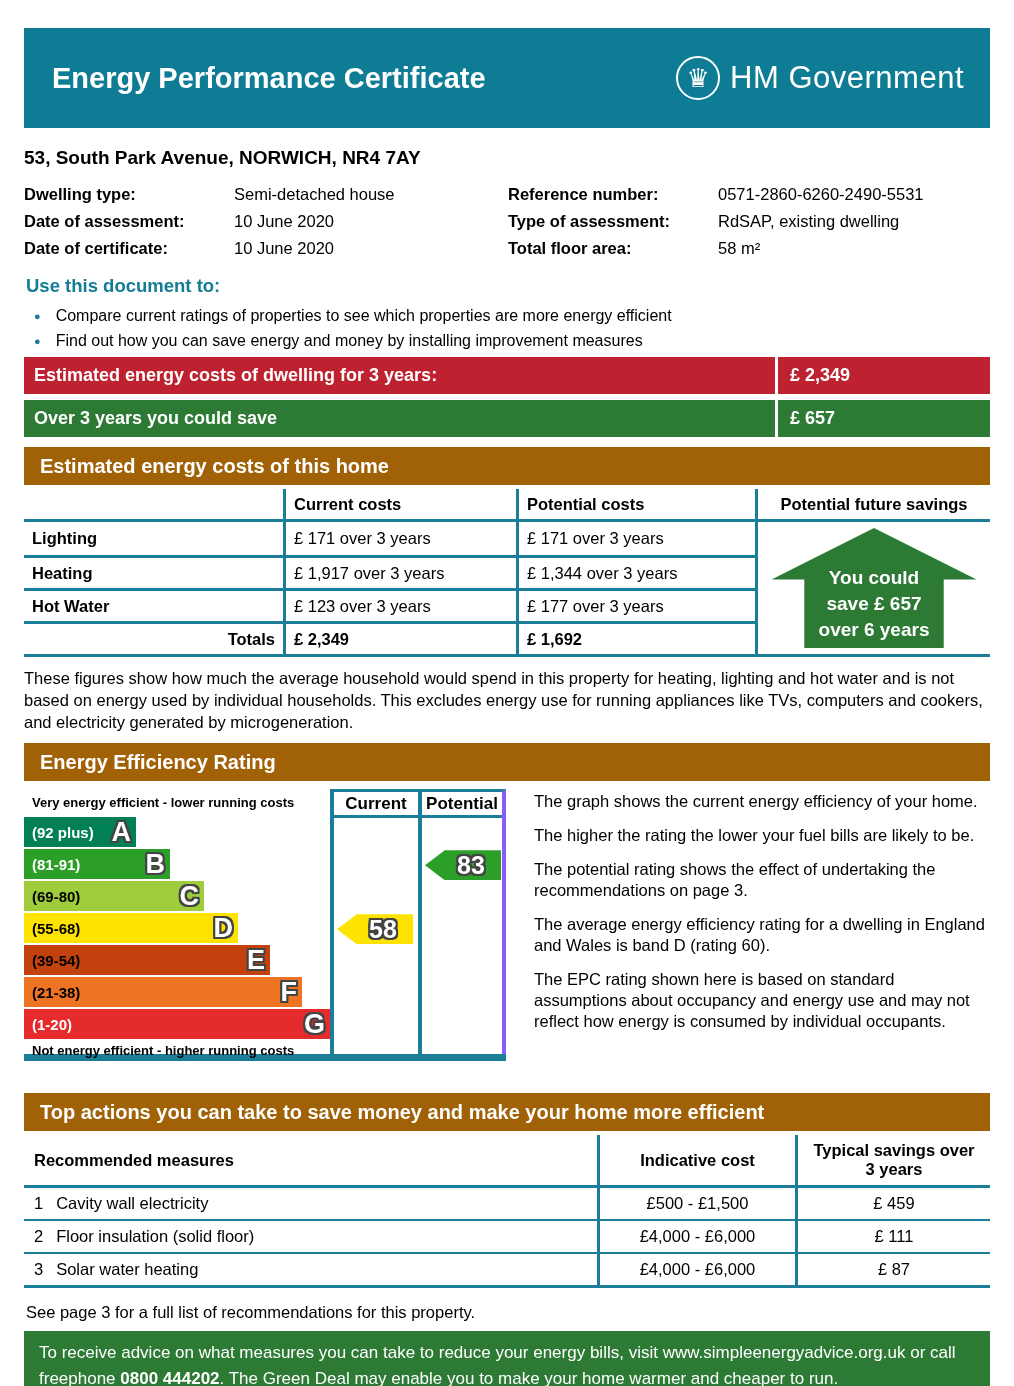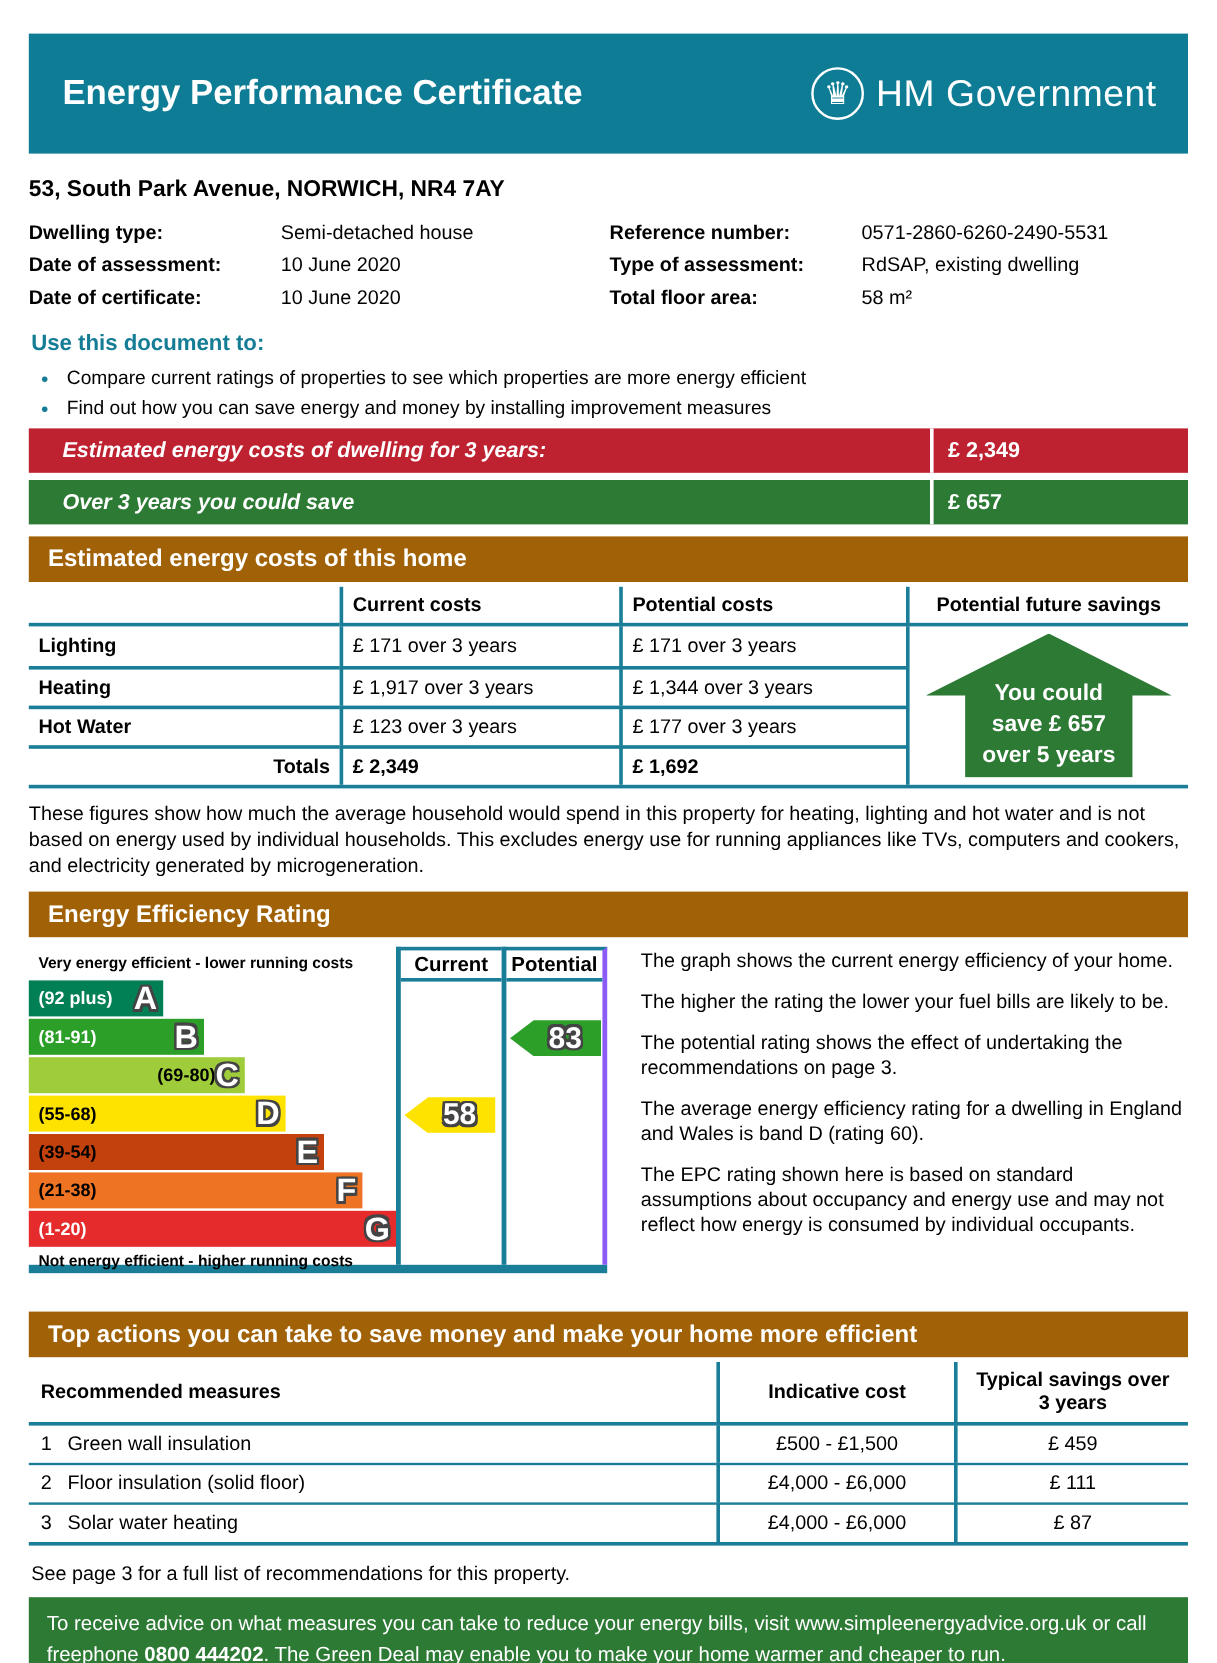--- a/index.html
+++ b/index.html
@@ -40,21 +40,21 @@
   .use-heading { color: #147c95; font-weight: bold; font-size: 18.5px; margin: 17px 0 10px 2px; }
   .bullet-item { display: flex; font-size: 16px; margin: 0 0 7px 10px; align-items: baseline; }
   .bullet-dot { color: #147c95; margin-right: 15px; font-size: 15px; }
   .bullet-dot::before { content: "●"; font-size: 11px; position: relative; top: -1px; }
 
   
   .bar { height: 37px; display: flex; align-items: stretch; color: #fff;
          font-weight: bold; font-size: 18px; margin-top: 6px; }
   .bar.red   { background: #be2130; }
   .bar.green { background: #2d7a35; }
-  .bar-label { flex: 1; padding-left: 28px; display: flex; align-items: center; font-style: italic; }
+  .bar-label { flex: 1; padding-left: 10px; display: flex; align-items: center; }
   .bar-divider { width: 3px; background: #fff; }
   .bar-value { width: 212px; padding-left: 12px; display: flex; align-items: center; }
 
   
   .section-head {
     background: #a16207; color: #fff; font-weight: bold; font-size: 20px;
     height: 38px; display: flex; align-items: center; padding-left: 16px;
   }
   .sh-costs   { margin-top: 10px; }
   .sh-eer     { margin-top: 10px; }
@@ -94,21 +94,21 @@
               justify-content: space-between; padding: 0 5px 0 8px; }
   .band-range { font-size: 15px; font-weight: bold; }
   .band-range.light { color: #fff; }
   .band-letter {
     font-size: 27px; font-weight: bold; color: #fff; line-height: 1;
     text-shadow: -2px -2px 0 #444, 2px -2px 0 #444, -2px 2px 0 #444, 2px 2px 0 #444,
                  -2px 0 0 #444, 2px 0 0 #444, 0 -2px 0 #444, 0 2px 0 #444;
   }
   .band-a { width: 112px; background: #008054; }
   .band-b { width: 146px; background: #2c9f29; }
-  .band-c { width: 180px; background: #9fcc3b; justify-content: flex-end; }
+  .band-c { width: 180px; background: #9fcc3b; }
   .band-d { width: 214px; background: #ffe300; }
   .band-e { width: 246px; background: #c2410c; }
   .band-f { width: 278px; background: #ee7423; }
   .band-g { width: 306px; background: #e52b2b; }
 
   .rating-col { width: 88px; flex: 0 0 88px; border-left: 4px solid #1b7e98;
                 border-top: 3px solid #1b7e98; position: relative; }
   .rating-col.potential { border-right: 4px solid #8b5cf6; }
   .rating-head { height: 26px; border-bottom: 3px solid #1b7e98; display: flex;
                  align-items: center; justify-content: center;
@@ -218,21 +218,21 @@
     <div class="ct-cell ct-head vline ct-center" style="grid-column:4;grid-row:1;">Potential future savings</div>
 
     <div class="ct-cell bold" style="grid-column:1;grid-row:2;">Lighting</div>
     <div class="ct-cell vline" style="grid-column:2;grid-row:2;">£ 171 over 3 years</div>
     <div class="ct-cell vline" style="grid-column:3;grid-row:2;">£ 171 over 3 years</div>
 
     <div class="savings-cell">
       <div class="house-arrow">
         <span>You could</span>
         <span>save £ 657</span>
-        <span>over 5 years</span>
+        <span>over 6 years</span>
       </div>
     </div>
 
     <div class="ct-cell bold topline" style="grid-column:1;grid-row:3;">Heating</div>
     <div class="ct-cell vline topline" style="grid-column:2;grid-row:3;">£ 1,917 over 3 years</div>
     <div class="ct-cell vline topline" style="grid-column:3;grid-row:3;">£ 1,344 over 3 years</div>
 
     <div class="ct-cell bold topline" style="grid-column:1;grid-row:4;">Hot Water</div>
     <div class="ct-cell vline topline" style="grid-column:2;grid-row:4;">£ 123 over 3 years</div>
     <div class="ct-cell vline topline" style="grid-column:3;grid-row:4;">£ 177 over 3 years</div>
@@ -323,21 +323,21 @@
 
   <div class="section-head sh-actions">Top actions you can take to save money and make your home more efficient</div>
 
   <div class="actions-table">
     <div class="at-cell at-head vline at-center" style="grid-column:2;grid-row:1;">Indicative cost</div>
     <div class="at-cell at-head" style="grid-column:1;grid-row:1;">Recommended measures</div>
     <div class="at-cell at-head vline at-center" style="grid-column:3;grid-row:1;">Typical savings over 3 years</div>
 
     <div class="at-cell" style="grid-column:1;grid-row:2;">
       <span class="action-num">1</span>
-      <span>Green wall insulation</span>
+      <span>Cavity wall electricity</span>
     </div>
     <div class="at-cell vline at-center" style="grid-column:2;grid-row:2;">£500 - £1,500</div>
     <div class="at-cell vline at-center" style="grid-column:3;grid-row:2;">£ 459</div>
 
     <div class="at-cell innerline" style="grid-column:1;grid-row:3;">
       <span class="action-num">2</span>
       <span>Floor insulation (solid floor)</span>
     </div>
     <div class="at-cell vline innerline at-center" style="grid-column:2;grid-row:3;">£4,000 - £6,000</div>
     <div class="at-cell vline innerline at-center" style="grid-column:3;grid-row:3;">£ 111</div>

